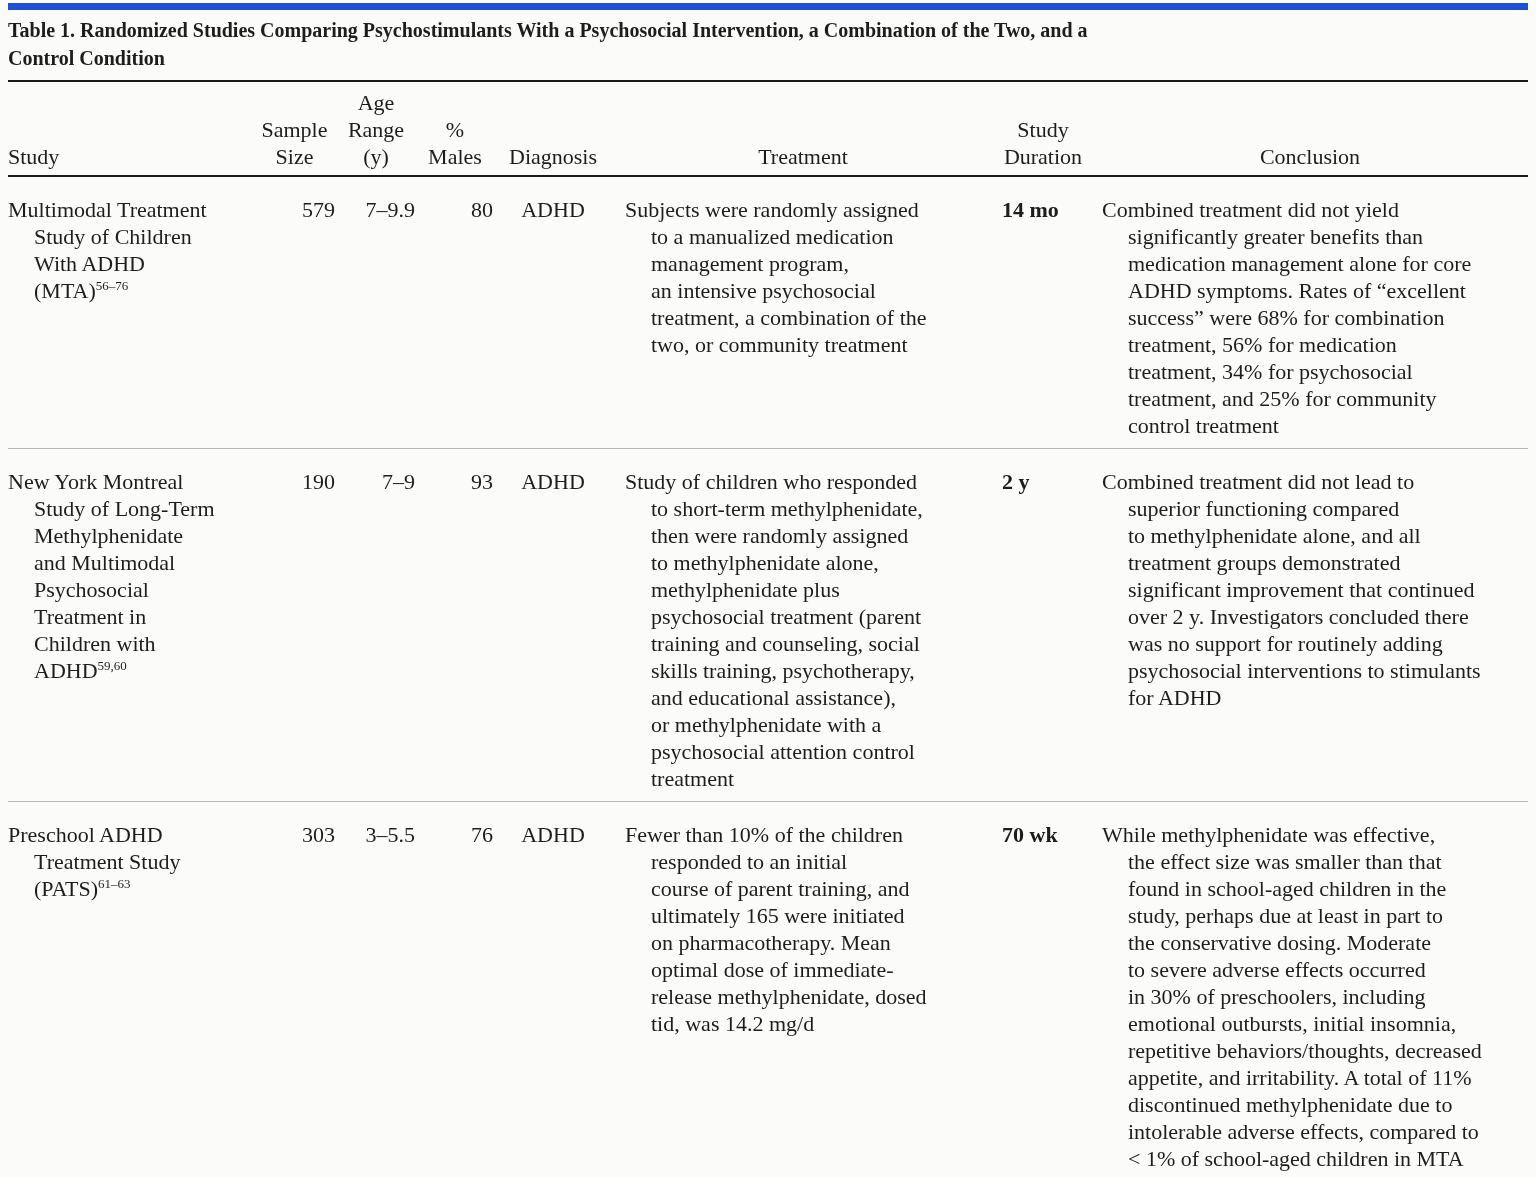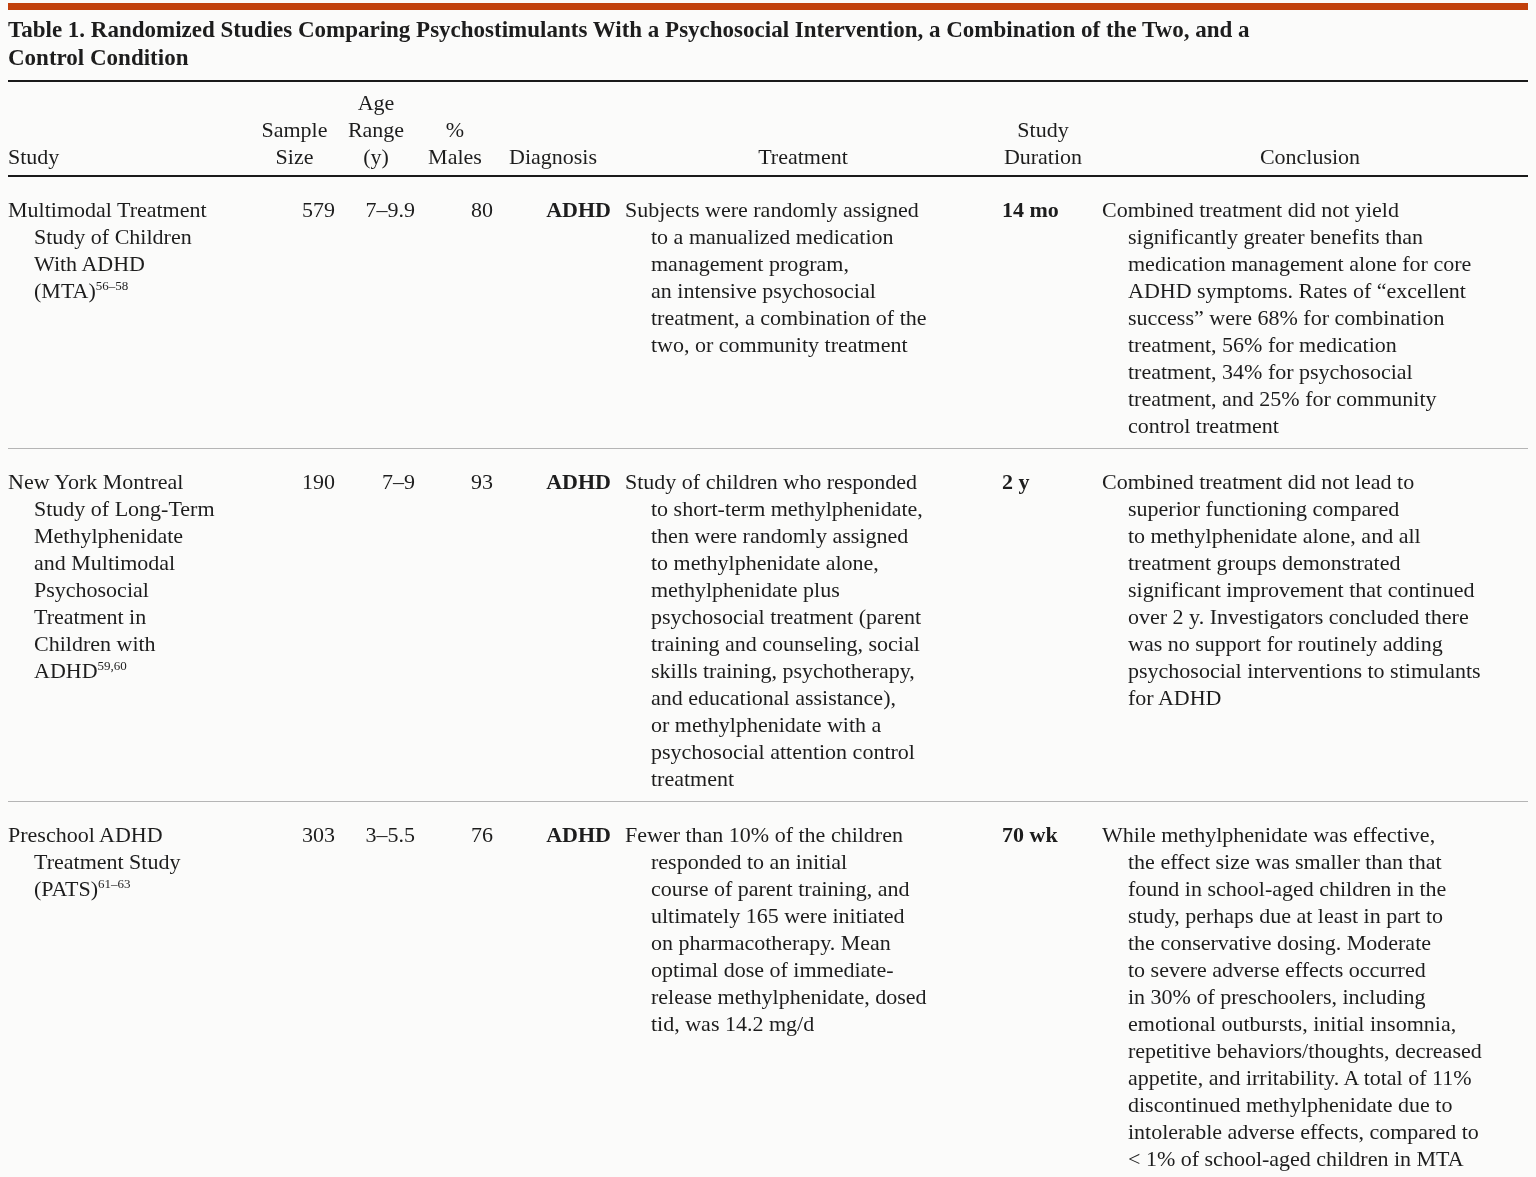--- a/index.html
+++ b/index.html
@@ -8,24 +8,24 @@
     background: #fbfbfa;
     color: #1d1d1d;
     font-family: "Liberation Serif", "DejaVu Serif", serif;
   }
   .page {
     width: 1520px;
     margin: 0 auto;
     padding-top: 3px;
   }
   .title {
-    border-top: 7px solid #c2410c;
+    border-top: 7px solid #1d4ed8;
     border-bottom: 2px solid #1a1a1a;
     padding: 6px 0 8px 0;
-    font-size: 23px;
+    font-size: 20px;
     line-height: 28px;
     font-weight: bold;
     white-space: pre-line;
   }
   table.studies {
     width: 1520px;
     border-collapse: collapse;
     table-layout: fixed;
   }
   thead tr { border-bottom: 2px solid #1a1a1a; }
@@ -48,21 +48,21 @@
     padding-top: 19px;
     padding-bottom: 9px;
   }
   td.study {
     white-space: pre-line;
     padding-left: 26px;
     text-indent: -26px;
     padding-right: 6px;
   }
   td.num { text-align: right; }
-  td.diagnosis { text-align: right; font-weight: bold; }
+  td.diagnosis { text-align: center; }
   td.treatment {
     white-space: pre-line;
     padding-left: 39px;
     text-indent: -26px;
     padding-right: 16px;
   }
   td.duration { padding-left: 8px; font-weight: bold; }
   td.conclusion {
     white-space: pre-line;
     padding-left: 36px;
@@ -118,21 +118,21 @@
 Duration</th>
         <th>Conclusion</th>
       </tr>
     </thead>
     <tbody>
 
       <tr>
         <td class="study"><span>Multimodal Treatment
 Study of Children
 With ADHD
-(MTA)</span><sup class="ref">56–58</sup></td>
+(MTA)</span><sup class="ref">56–76</sup></td>
         <td class="num">579</td>
         <td class="num">7–9.9</td>
         <td class="num">80</td>
         <td class="diagnosis">ADHD</td>
         <td class="treatment">Subjects were randomly assigned
 to a manualized medication
 management program,
 an intensive psychosocial
 treatment, a combination of the
 two, or community treatment</td>

